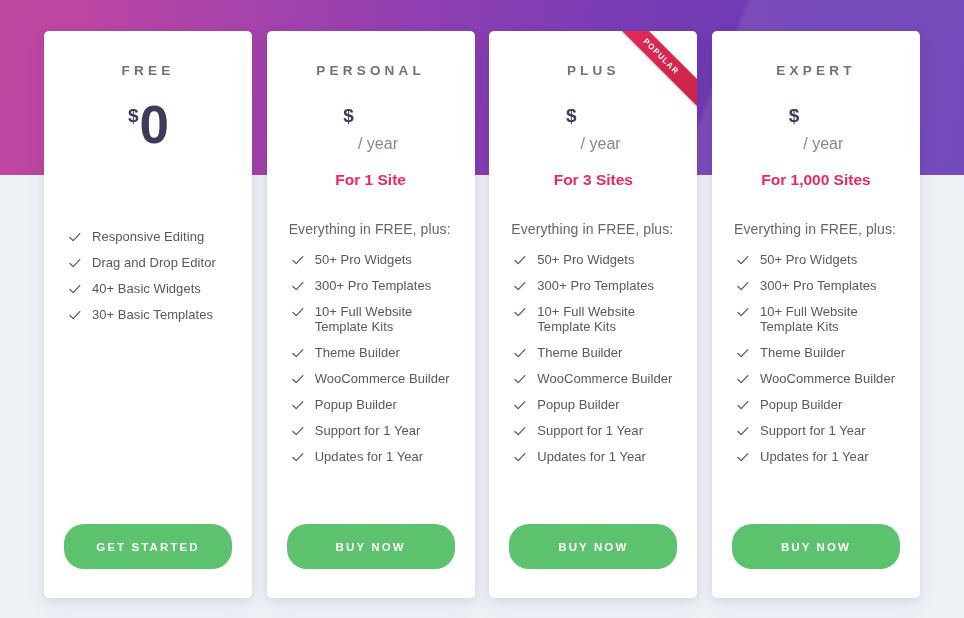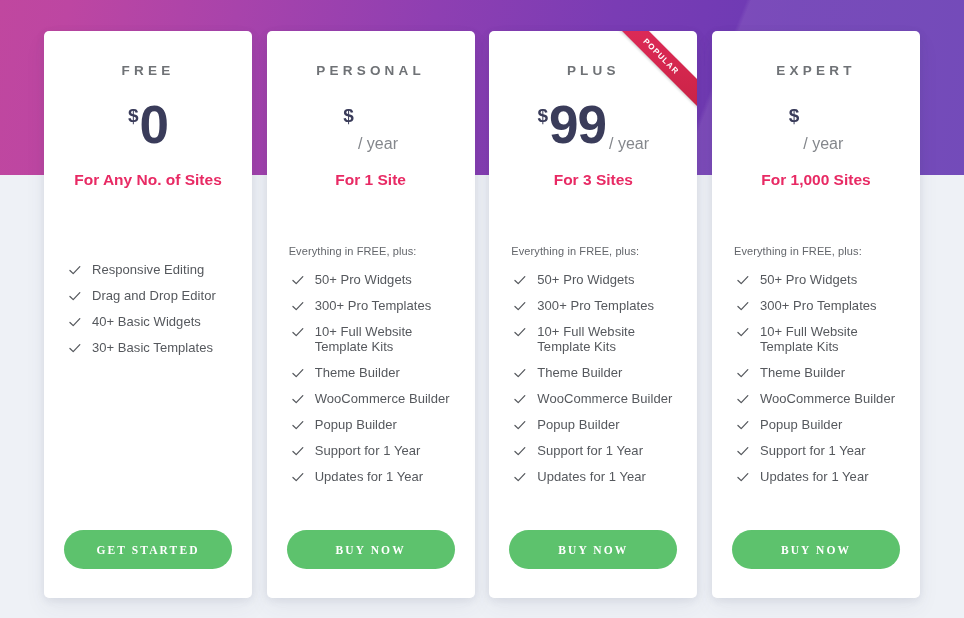--- a/index.html
+++ b/index.html
@@ -146,24 +146,24 @@
     margin-top: 15px;
     font-size: 15.5px;
     font-weight: bold;
     color: #e82a64;
     text-align: center;
     white-space: nowrap;
   }
 
   
   .plus-note {
-    margin-top: 56px;
+    margin-top: 32px;
     align-self: flex-start;
     margin-left: 22px;
-    font-size: 11px;
+    font-size: 14px;
     color: #63666b;
     letter-spacing: 0.1px;
   }
   .features {
     margin: 0;
     padding: 0;
     list-style: none;
     align-self: flex-start;
     margin-left: 24px;
     width: 178px;
@@ -195,26 +195,26 @@
   
   .cta-wrap {
     margin-top: auto;
     margin-bottom: 29px;
     width: 100%;
     display: flex;
     justify-content: center;
   }
   .cta {
     width: 168px;
-    height: 39px;
+    height: 45px;
     border: none;
     border-radius: 20px;
     background: #5dc26d;
     color: #ffffff;
-    font-family: Liberation Serif, serif;
+    font-family: Liberation Sans, sans-serif;
     font-size: 11.5px;
     font-weight: bold;
     letter-spacing: 2.1px;
     cursor: pointer;
     text-transform: uppercase;
     display: flex;
     align-items: center;
     justify-content: center;
   }
 </style>
@@ -227,21 +227,20 @@
     <div class="bg-band-sheen"></div>
   </div>
 
   <div class="cards" id="cards">
       <div class="card">
         <div class="plan-name">FREE</div>
         <div class="price-row">
           <span class="currency">$</span>
           <span class="amount">0</span>
         </div>
-        <div class="sites">For Any No. of Sites</div>
         <ul class="features no-note">
           <li class="feature">
             <span class="check">
               <svg viewBox="0 0 18 18" width="14" height="14" aria-hidden="true">
                 <path d="M2.5 9.6 L6.7 13.6 L15.2 4.6" fill="none" stroke="currentColor" stroke-width="1.6" stroke-linecap="round" stroke-linejoin="round"></path>
               </svg>
             </span>
             <span class="feature-label">Responsive Editing</span>
           </li>
           <li class="feature">
@@ -353,21 +352,20 @@
       </div>
       <div class="card">
         <div class="ribbon-clip">
           <div class="ribbon">
             <span class="ribbon-text">POPULAR</span>
           </div>
         </div>
         <div class="plan-name">PLUS</div>
         <div class="price-row">
           <span class="currency">$</span>
-          <span class="amount">99</span>
           <span class="period">/ year</span>
         </div>
         <div class="sites">For 3 Sites</div>
         <div class="plus-note">Everything in FREE, plus:</div>
         <ul class="features with-note">
           <li class="feature">
             <span class="check">
               <svg viewBox="0 0 18 18" width="14" height="14" aria-hidden="true">
                 <path d="M2.5 9.6 L6.7 13.6 L15.2 4.6" fill="none" stroke="currentColor" stroke-width="1.6" stroke-linecap="round" stroke-linejoin="round"></path>
               </svg>

